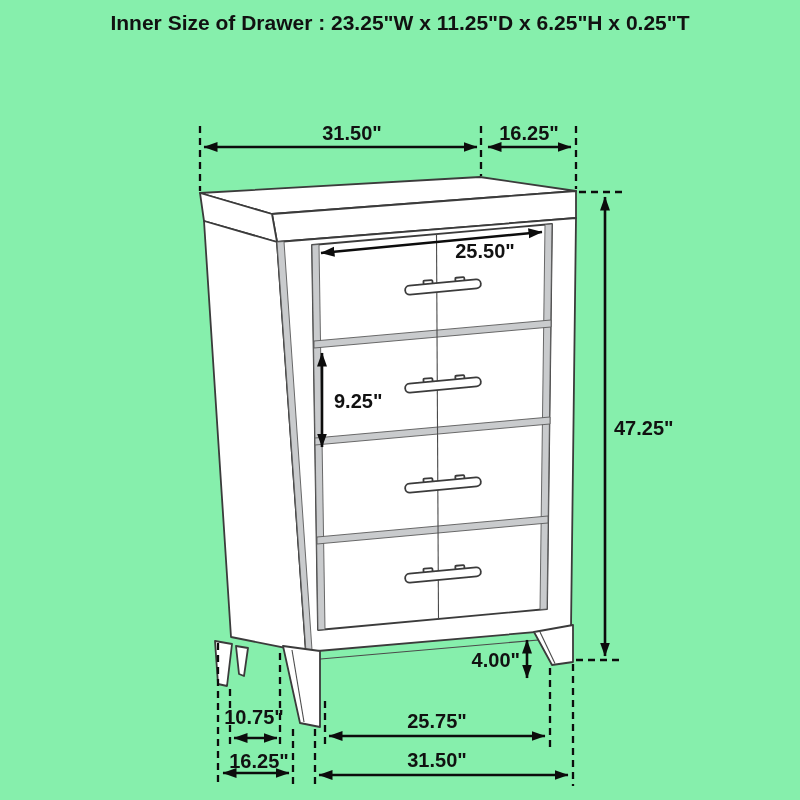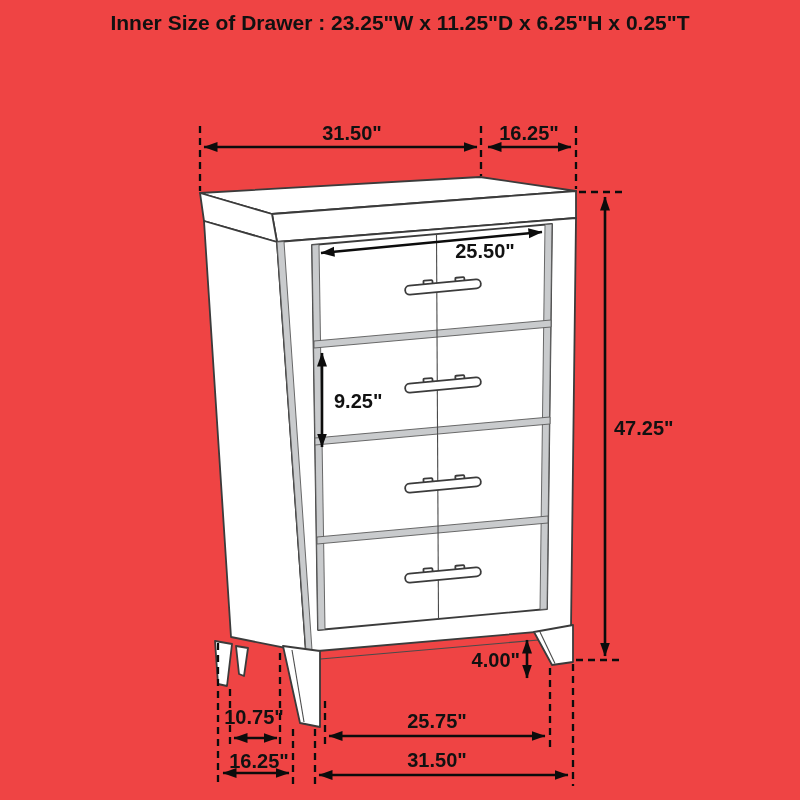--- a/index.html
+++ b/index.html
@@ -4,21 +4,21 @@
 <style>
   html, body {
     margin: 0;
     padding: 0;
     background: #ffffff;
   }
   .canvas {
     position: relative;
     width: 800px;
     height: 800px;
-    background: #ef4444;
+    background: #86efac;
     overflow: hidden;
     font-family: "Liberation Sans", sans-serif;
   }
   svg text {
     font-family: "Liberation Sans", "DejaVu Sans", sans-serif;
     font-weight: bold;
     fill: #111111;
   }
   svg .title-text { font-size: 21px; }
   svg .dim-text   { font-size: 20px; }

